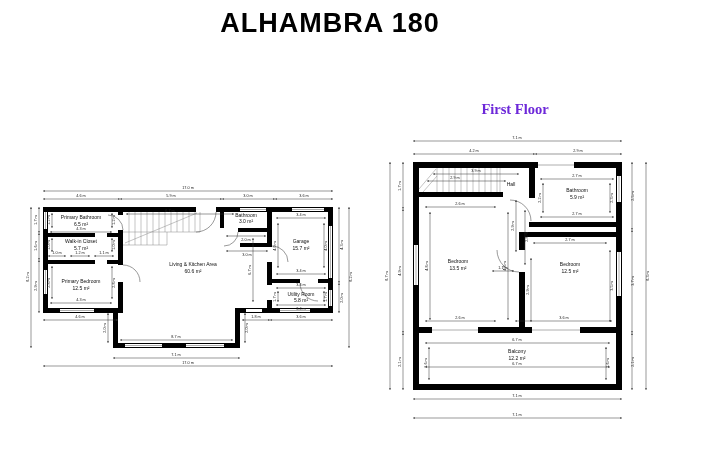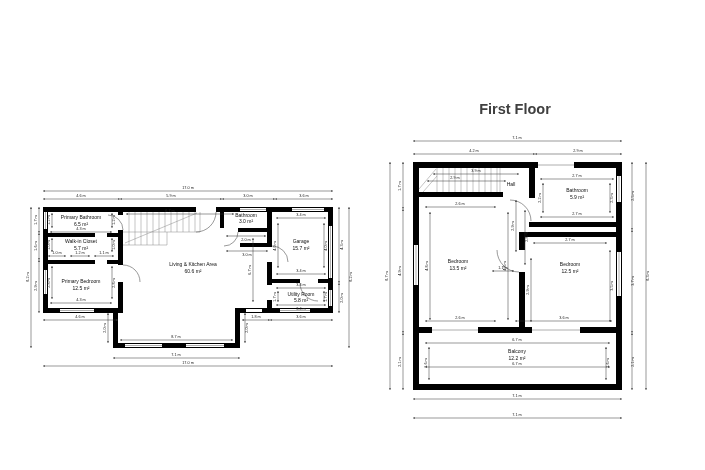--- a/index.html
+++ b/index.html
@@ -1,38 +1,39 @@
 <!DOCTYPE html>
 <html><head>
 <meta charset="utf-8">
 <style>
   html,body{margin:0;padding:0;background:#fff;}
   .page{position:relative;width:705px;height:470px;background:#fff;overflow:hidden;
         font-family:"Liberation Sans",sans-serif;}
   .main-title{position:absolute;top:8px;left:0;width:660px;text-align:center;
         font-size:27px;font-weight:bold;color:#000;letter-spacing:1px;}
-  .floor-title{position:absolute;font-size:14.5px;font-weight:bold;color:#404040;
-        width:200px;text-align:center;}
+  .floor-title{position:absolute;font-size:14.5px;font-weight:bold;color:#6d28d9;
+        width:200px;text-align:center;font-family:Liberation Serif, serif;}
   .ft-ground{left:90px;top:153px;}
   .ft-first{left:415px;top:101px;}
   svg{position:absolute;left:0;top:0;}
   .w{fill:#000;}
   .wg{fill:#fff;}
   .wl{stroke:#999;stroke-width:0.8;}
   .st{stroke:#888;stroke-width:0.5;fill:none;}
   .da{stroke:#555;stroke-width:0.6;fill:none;}
   .dl{stroke:#333;stroke-width:0.5;marker-start:url(#as);marker-end:url(#ae);}
   .dt{font:3.8px "Liberation Sans",sans-serif;fill:#222;text-anchor:middle;}
   .rn{font:5px "Liberation Sans",sans-serif;fill:#111;text-anchor:middle;}
 </style>
 </head>
 <body>
 
 <div class="page">
 
+  <div class="main-title">ALHAMBRA 180</div>
   <div class="floor-title ft-first">First Floor</div>
 
   <svg width="705" height="470" viewBox="0 0 705 470">
     <defs>
       <marker id="ae" markerWidth="5" markerHeight="4" refX="4.5" refY="2" orient="auto">
         <path d="M0,0.3 L4.5,2 L0,3.7 Z" fill="#333"></path>
       </marker>
       <marker id="as" markerWidth="5" markerHeight="4" refX="0.5" refY="2" orient="auto">
         <path d="M4.5,0.3 L0.5,2 L4.5,3.7 Z" fill="#333"></path>
       </marker>

